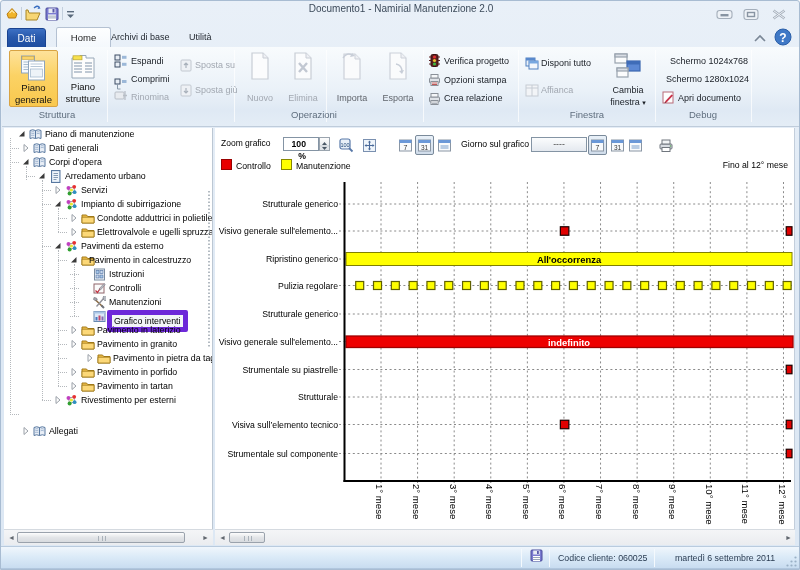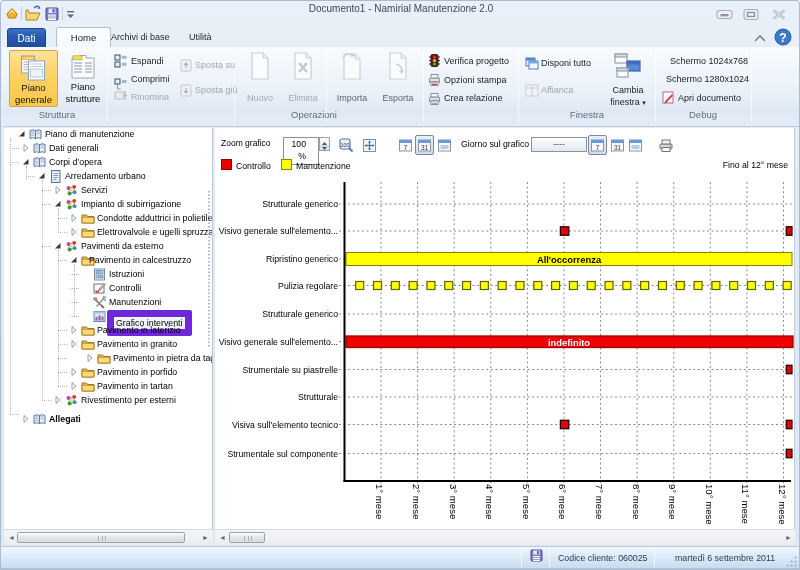--- a/index.html
+++ b/index.html
@@ -429,21 +429,21 @@
       <div style="position:absolute;left:66px;top:188px;width:9px;height:1px;border-top:1px dotted #b4b8bc;"></div>
       <div class="trow" style="left:0;top:181px;width:209px;">
         <span style="position:absolute;left:77px;top:0;width:10px;height:14px;"></span>
         <span class="ticon" style="left:89px;"><svg width="13" height="13" viewBox="0 0 13 13">
             <rect x="1" y="1.5" width="11" height="10" fill="#dce8f8" stroke="#6888b0"></rect>
             <rect x="1" y="1.5" width="11" height="2" fill="#a8c4e4"></rect>
             <rect x="2.5" y="7" width="2" height="3.5" fill="#4878c0"></rect>
             <rect x="5.5" y="5.5" width="2" height="5" fill="#c04868"></rect>
             <rect x="8.5" y="6.5" width="2" height="4" fill="#8868b0"></rect>
           </svg></span>
-        <span style="position:absolute;left:105px;top:0;background:#f2f5f8;border:7px solid #6d28d9;border-radius:2px;padding:0 2px;margin-left:-2px;line-height:12px;top:0.5px;">Grafico interventi</span>
+        <span style="position:absolute;left:105px;top:0;background:#f2f5f8;border:5px solid #6d28d9;border-radius:2px;padding:0 2px;margin-left:-2px;line-height:12px;top:0.5px;">Grafico interventi</span>
       </div>
       <div style="position:absolute;left:54px;top:202px;width:9px;height:1px;border-top:1px dotted #b4b8bc;"></div>
       <div class="trow" style="left:0;top:195px;width:209px;">
         <span style="position:absolute;left:65px;top:0;width:10px;height:14px;">
           <svg width="10" height="10" viewBox="0 0 10 10" style="position:absolute;top:2px;">
             <path d="M3 1.5 L7 5 L3 8.5 Z" fill="#fdfdfd" stroke="#9aa0a8" stroke-width="1"></path>
           </svg>
         </span>
         <span class="ticon" style="left:77px;"><svg width="14" height="13" viewBox="0 0 14 13">
             <path d="M1 3 h4.5 l1.2 1.5 H13 V11 H1 Z" fill="#f5c24c" stroke="#a07818"></path>
@@ -514,41 +514,41 @@
             <path d="M3.5 4 L9 3 M3.5 4 L4.5 9.5 M9 3 L9.5 8 M4.5 9.5 L9.5 8" stroke="#888" stroke-width=".8"></path>
             <circle cx="3.5" cy="4" r="2" fill="#c040c0"></circle>
             <circle cx="9.2" cy="2.8" r="1.9" fill="#e83030"></circle>
             <circle cx="4.6" cy="9.6" r="2" fill="#30a030"></circle>
             <circle cx="9.6" cy="8.2" r="1.9" fill="#3090c0"></circle>
             <circle cx="6.4" cy="6" r="1.6" fill="#e8e830"></circle>
           </svg></span>
         <span style="position:absolute;left:77px;top:0;">Rivestimento per esterni</span>
       </div>
       <div style="position:absolute;left:6px;top:286px;width:9px;height:1px;border-top:1px dotted #b4b8bc;"></div>
-      <div class="trow" style="left:0;top:284px;width:209px;font-weight:bold;">
+      <div class="trow" style="left:0;top:296px;width:209px;">
         <span style="position:absolute;left:17px;top:0;width:10px;height:14px;">
           <svg width="10" height="10" viewBox="0 0 10 10" style="position:absolute;top:2px;">
             <path d="M3 1.5 L7 5 L3 8.5 Z" fill="#fdfdfd" stroke="#9aa0a8" stroke-width="1"></path>
           </svg>
         </span>
         <span class="ticon" style="left:29px;"><svg width="13" height="13" viewBox="0 0 13 13">
             <path d="M1 2.5 Q3.5 1 6.5 2.5 Q9.5 1 12 2.5 V10.5 Q9.5 9 6.5 10.5 Q3.5 9 1 10.5 Z" fill="#e8eef6" stroke="#5878a0" stroke-width="1"></path>
             <path d="M6.5 2.5 V10.5" stroke="#5878a0"></path>
             <path d="M2.2 4 Q4 3.2 5.4 4 M2.2 5.8 Q4 5 5.4 5.8 M2.2 7.6 Q4 6.8 5.4 7.6 M7.6 4 Q9 3.2 10.8 4 M7.6 5.8 Q9 5 10.8 5.8" stroke="#8aa4c4" stroke-width=".7" fill="none"></path>
           </svg></span>
         <span style="position:absolute;left:45px;top:0;">Allegati</span>
       </div>
     </div>
 <svg class="abs" style="left:205px;top:190px;" width="6" height="156" viewBox="0 0 6 156">
       <line x1="3" y1="0" x2="3" y2="156" stroke="#9aa4ae" stroke-width="1.5" stroke-dasharray="1.5,2"></line>
     </svg>
 
 <div id="rightpanel">
   <div class="abs" style="left:6px;top:10px;font-size:8.5px;color:#000;">Zoom grafico</div>
-  <div class="abs" style="left:68px;top:9px;width:36px;height:28px;background:#fff;border:1px solid #8494a4;font-size:8.7px;text-align:right;line-height:12px;padding-right:12px;">100 %</div>
+  <div class="abs" style="left:68px;top:9px;width:36px;height:14px;background:#fff;border:1px solid #8494a4;font-size:8.7px;text-align:right;line-height:12px;padding-right:12px;font-weight:bold;">100 %</div>
   <div class="abs" style="left:104px;top:9px;width:11px;height:14px;background:linear-gradient(#fdfdfd,#dde1e6);border:1px solid #9aa4ae;">
     <svg width="9" height="12" viewBox="0 0 9 12">
           <path d="M4.5 2 l2.5 3 h-5 Z" fill="#4a5866"></path>
           <path d="M4.5 10 l-2.5 -3 h5 Z" fill="#4a5866"></path>
           <path d="M0 6 h9" stroke="#b8c0c8" stroke-width=".7"></path>
         </svg>
   </div>
   <svg class="abs" style="left:124px;top:10px;" width="15" height="15" viewBox="0 0 15 15">
         <rect x="1" y="1" width="10" height="10" rx="2" fill="#e8f0f8" stroke="#5878a8" stroke-width="1.2"></rect>
         <text x="6" y="8.6" font-size="5.5" text-anchor="middle" fill="#204878" font-family="Liberation Sans">100</text>

